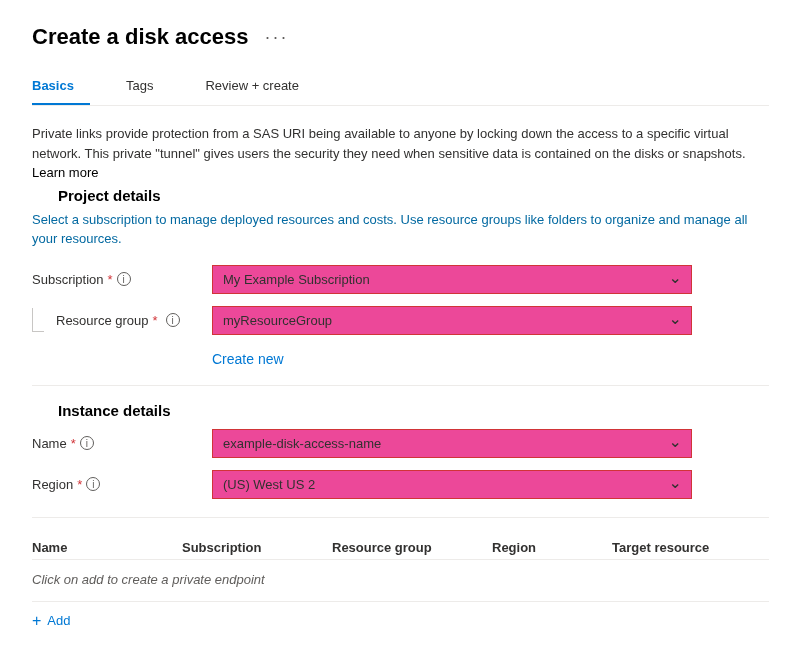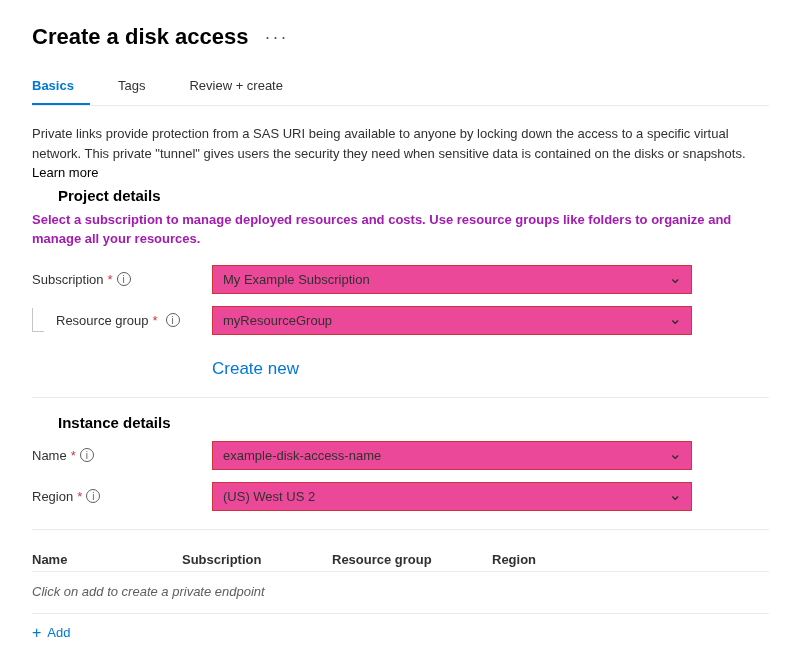--- a/index.html
+++ b/index.html
@@ -29,21 +29,21 @@
     .more-icon {
       font-size: 18px;
       color: #605e5c;
       cursor: pointer;
       letter-spacing: 2px;
     }
     .tabs {
       display: flex;
       border-bottom: 1px solid #edebe9;
       margin-bottom: 18px;
-      gap: 8px;
+      gap: 16px;
       text-align: center;
     }
     .tab {
       padding: 8px 16px 10px 0;
       margin-right: 20px;
       font-size: 13px;
       cursor: pointer;
       color: #323130;
       border-bottom: 2px solid transparent;
       text-decoration: none;
@@ -70,24 +70,23 @@
     .section-title {
       font-size: 15px;
       font-weight: 600;
       color: #000;
       margin-bottom: 6px;
       margin-top: 4px;
       margin-left: 26px;
     }
     .section-desc {
       font-size: 13px;
-      color: #a21caf;
+      color: #0369a1;
       margin-bottom: 16px;
       line-height: 1.5;
-      font-weight: bold;
     }
     .form-row {
       display: flex;
       align-items: center;
       margin-bottom: 12px;
       position: relative;
     }
     .form-label {
       display: flex;
       align-items: center;
@@ -141,25 +140,25 @@
       position: absolute;
       right: 10px;
       top: 50%;
       transform: translateY(-60%);
       font-size: 16px;
       color: #323130;
       pointer-events: none;
     }
     .create-new-link {
       color: #0078d4;
-      font-size: 17px;
+      font-size: 14px;
       text-decoration: none;
       cursor: pointer;
       display: inline-block;
-      margin-top: 12px;
+      margin-top: 4px;
       margin-left: 180px;
     }
     .divider {
       border: none;
       border-top: 1px solid #edebe9;
       margin: 18px 0 16px 0;
     }
 
     
     .section-private {
@@ -299,20 +298,21 @@
 
   <hr class="divider">
 
   <div class="section-private">
 
     <div class="endpoint-table-header">
       <span class="endpoint-col-header">Name</span>
       <span class="endpoint-col-header">Subscription</span>
       <span class="endpoint-col-header">Resource group</span>
       <span class="endpoint-col-header">Region</span>
+      <span class="endpoint-col-header">Target resource</span>
     </div>
 
     <div class="endpoint-empty-row">Click on add to create a private endpoint</div>
 
     <div class="add-row">
       <span class="add-icon">+</span>
       <span>Add</span>
     </div>
   </div>
 </div>

